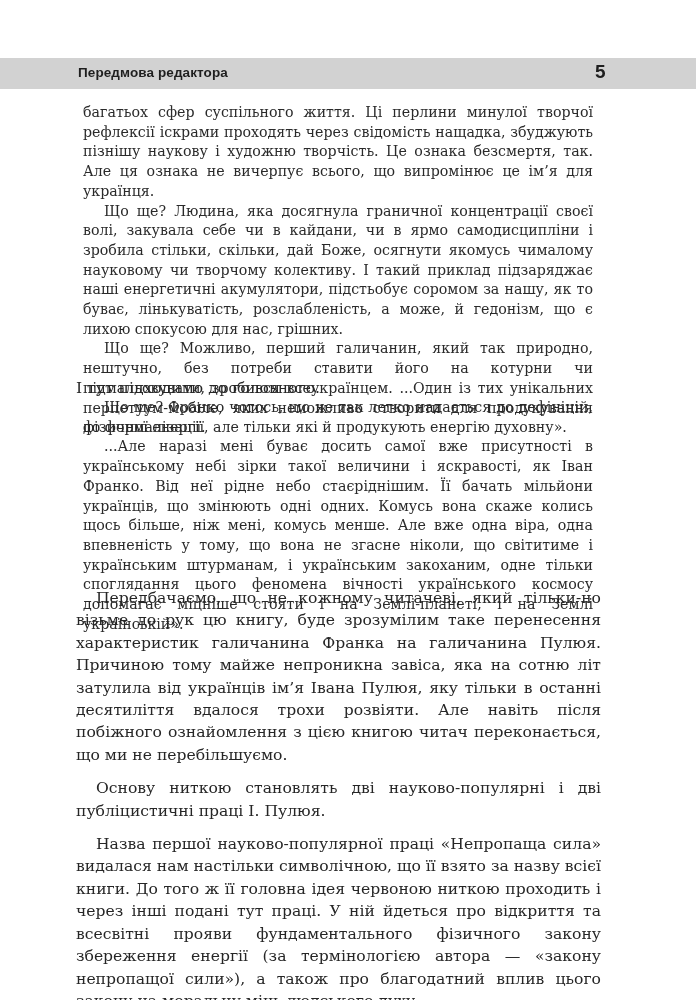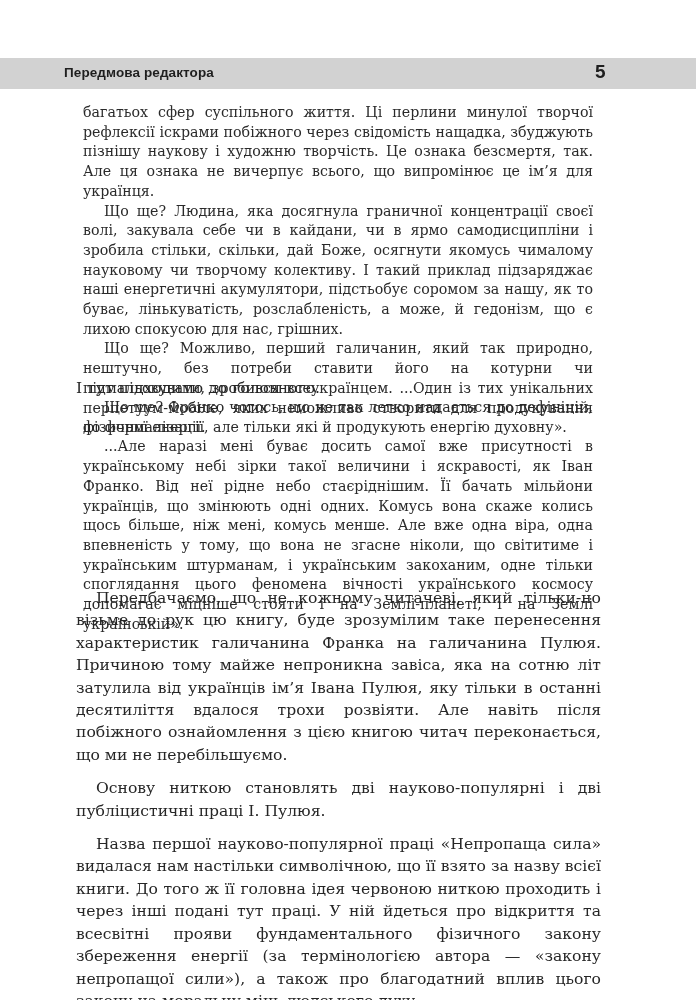--- a/index.html
+++ b/index.html
@@ -17,21 +17,21 @@
   .header-bar {
     position: absolute;
     left: 0;
     top: 58px;
     width: 696px;
     height: 31px;
     background: #d2d2d2;
   }
   .header-title {
     position: absolute;
-    left: 64px;
+    left: 78px;
     top: 7px;
     font-family: "Liberation Sans", sans-serif;
     font-weight: bold;
     font-size: 13.5px;
     color: #1f1f1f;
     letter-spacing: 0.1px;
   }
   .page-number {
     position: absolute;
     left: 595px;
@@ -90,21 +90,21 @@
 <body>
 
 <div class="header-bar">
   <span class="header-title">Передмова редактора</span>
   <span class="page-number">5</span>
 </div>
 
 <div class="content">
 
   <div class="quote-block q1">
-    <p>багатьох сфер суспільного життя. Ці перлини минулої творчої рефлексії іскрами побіжного через свідомість нащадка, збуджують пізнішу наукову і художню творчість. Це ознака безсмертя, так. Але ця ознака не вичерпує всього, що випромінює це ім’я для українця.</p>
+    <p>багатьох сфер суспільного життя. Ці перлини минулої творчої рефлексії іскрами проходять через свідомість нащадка, збуджують пізнішу наукову і художню творчість. Це ознака безсмертя, так. Але ця ознака не вичерпує всього, що випромінює це ім’я для українця.</p>
     <p class="ind">Що ще? Людина, яка досягнула граничної концентрації своєї волі, закувала себе чи в кайдани, чи в ярмо самодисципліни і зробила стільки, скільки, дай Боже, осягнути якомусь чималому науковому чи творчому колективу. І такий приклад підзаряджає наші енергетичні акумулятори, підстьобує соромом за нашу, як то буває, лінькуватість, розслабленість, а може, й гедонізм, що є лихою спокусою для нас, грішних.</p>
     <p class="ind">Що ще? Можливо, перший галичанин, який так природно, нештучно, без потреби ставити його на котурни чи підмальовувати, зробився всеукраїнцем. ...Один із тих унікальних перпетуум-мобіле, яких неможливо створити для продукування фізичної енергії, але тільки які й продукують енергію духовну».</p>
   </div>
 
   <div class="body-text lead">
     <p class="noind">І тут підходимо до головного.</p>
   </div>
 
   <div class="quote-block q2">
     <p class="ind">Що ще? Франко чогось, що не так легко надається до дефініцій, до формалізації.</p>

